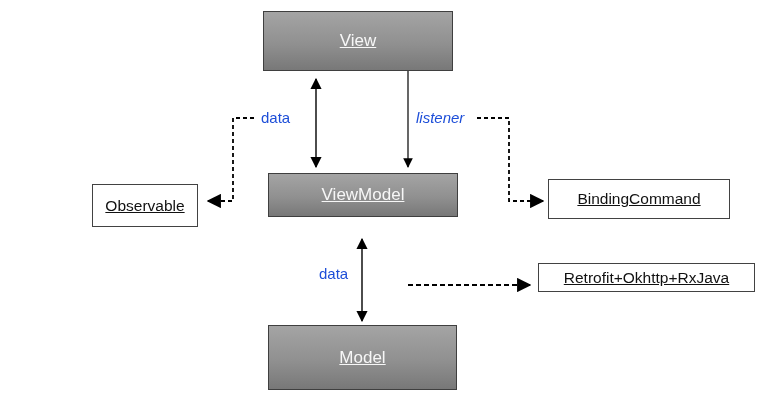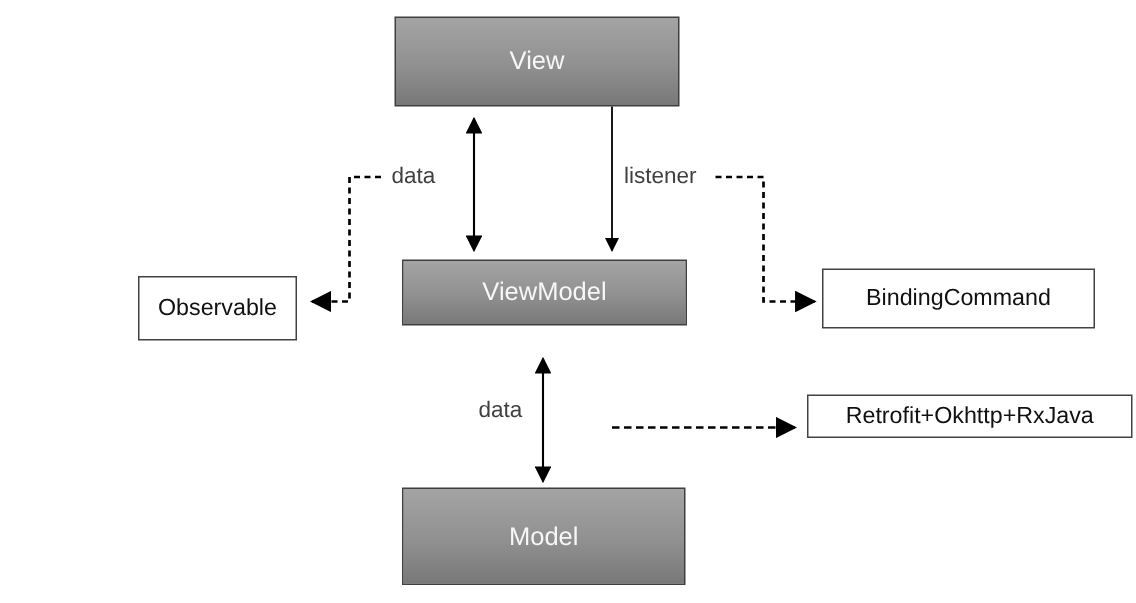--- a/index.html
+++ b/index.html
@@ -23,36 +23,37 @@
     height: 402px;
     pointer-events: none;
   }
   .node {
     position: absolute;
     display: flex;
     align-items: center;
     justify-content: center;
     box-sizing: border-box;
     text-align: center;
+    text-decoration: underline;
   }
   .node-gray {
     background: linear-gradient(180deg, #a4a4a4 0%, #909090 55%, #787878 100%);
     border: 1.5px solid #3f3f3f;
     color: #f7f7f7;
     font-size: 17px;
   }
   .node-white {
     background: #ffffff;
     border: 1px solid #424242;
     color: #111111;
     font-size: 15.5px;
   }
   .edge-label {
     position: absolute;
-    color: #404040;
+    color: #1d4ed8;
     font-size: 15px;
     line-height: 18px;
     white-space: nowrap;
   }
 </style>
 </head>
 <body>
 
 <div class="canvas">
 
@@ -83,17 +84,17 @@
   <div class="node node-gray" style="left:268px; top:325px; width:189px; height:65px;">Model</div>
 
   <div class="node node-white" style="left:92px; top:184px; width:106px; height:43px;">Observable</div>
 
   <div class="node node-white" style="left:548px; top:179px; width:182px; height:40px;">BindingCommand</div>
 
   <div class="node node-white" style="left:538px; top:263px; width:217px; height:29px;">Retrofit+Okhttp+RxJava</div>
 
   <div class="edge-label" style="left:261px; top:109px;">data</div>
 
-  <div class="edge-label" style="left:416px; top:109px;">listener</div>
+  <div class="edge-label" style="left:416px; top:109px;font-style:italic;">listener</div>
 
   <div class="edge-label" style="left:319px; top:265px;">data</div>
 
 </div>
 
 </body></html>

